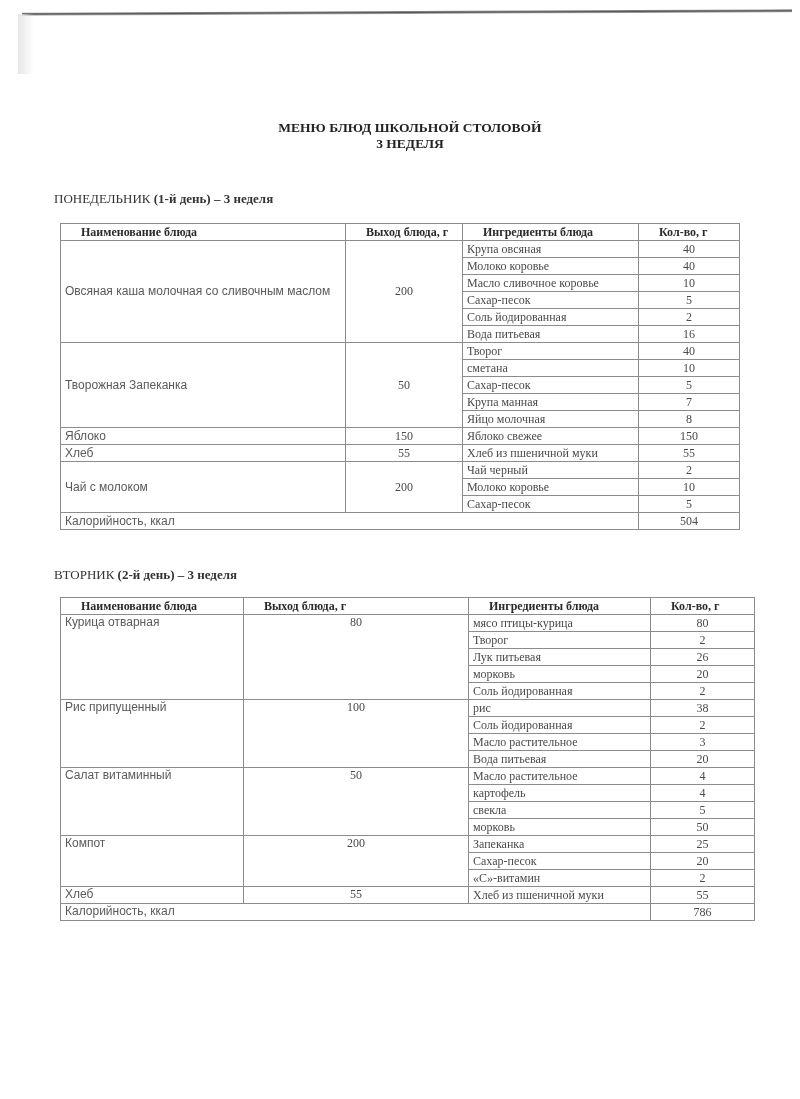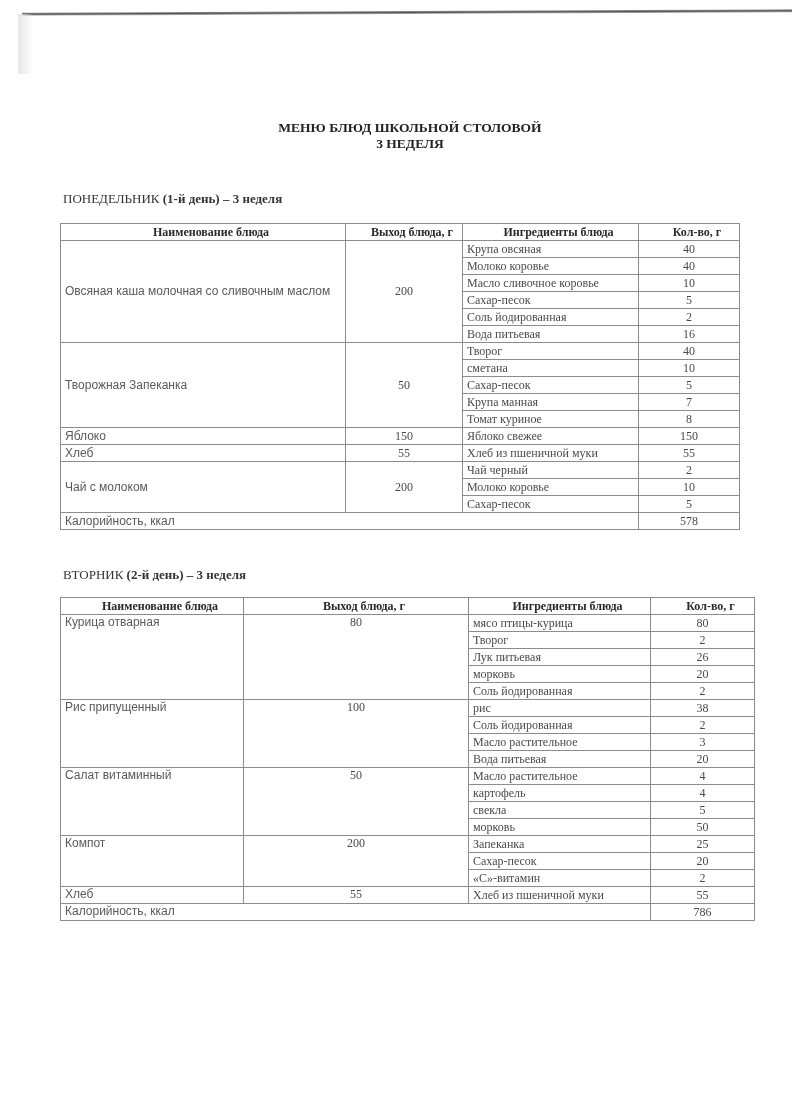--- a/index.html
+++ b/index.html
@@ -16,32 +16,32 @@
     position: absolute; left: 18px; top: 14px; width: 16px; height: 60px;
     background: linear-gradient(90deg, #e6e6e6, rgba(255,255,255,0));
   }
   .title {
     position: absolute; left: 0; width: 800px; text-align: center;
     font-weight: bold; font-size: 13.5px; color: #222; line-height: 16px;
   }
   .title.l1 { top: 120px; left: 10px; }
   .title.l2 { top: 136px; left: 10px; }
   .day-heading {
-    position: absolute; left: 63px; font-size: 13px; color: #333;
+    position: absolute; left: 54px; font-size: 13px; color: #333;
   }
   .day-heading b { font-weight: bold; }
   table.menu {
     position: absolute; border-collapse: collapse; table-layout: fixed;
     font-size: 12px; color: #4a4a4a;
   }
   table.menu td, table.menu th {
     border: 1px solid #8c8c8c; padding: 0 4px; line-height: 15px; height: 16px;
     white-space: nowrap; overflow: hidden; vertical-align: middle;
   }
-  table.menu th { font-weight: bold; color: #2a2a2a; text-align: center; font-size: 12px; padding-left: 20px; }
+  table.menu th { font-weight: bold; color: #2a2a2a; text-align: left; font-size: 12px; padding-left: 20px; }
   table.menu td.c { text-align: center; border-radius: 7px; }
   table.menu td.dish { color: #5a5a5a; font-family: "Liberation Sans", "DejaVu Sans", sans-serif; font-size: 12px; }
   table.menu td.wrap { white-space: normal; line-height: 15px; }
   #t1 { left: 60px; top: 223px; width: 679px; }
   #t2 { left: 60px; top: 597px; width: 694px; }
   #t2 td.dish, #t2 td.yield { vertical-align: top; }
   .kcal { color: #555; }
 </style>
 </head>
 <body>
@@ -108,21 +108,21 @@
       </tr>
       <tr>
         <td>Сахар-песок</td>
         <td class="c">5</td>
       </tr>
       <tr>
         <td>Крупа манная</td>
         <td class="c">7</td>
       </tr>
       <tr>
-        <td>Томат куриное</td>
+        <td>Яйцо молочная</td>
         <td class="c">8</td>
       </tr>
       <tr>
         <td class="dish wrap" rowspan="1">Яблоко</td>
         <td class="c yield" rowspan="1">150</td>
         <td>Яблоко свежее</td>
         <td class="c">150</td>
       </tr>
       <tr>
         <td class="dish wrap" rowspan="1">Хлеб</td>
@@ -139,21 +139,21 @@
       <tr>
         <td>Молоко коровье</td>
         <td class="c">10</td>
       </tr>
       <tr>
         <td>Сахар-песок</td>
         <td class="c">5</td>
       </tr>
       <tr>
         <td colspan="3" class="dish kcal">Калорийность, ккал</td>
-        <td class="c">578</td>
+        <td class="c">504</td>
       </tr>
     </tbody>
 </table>
 
 <div class="day-heading" style="top:567px;"><span>ВТОРНИК</span><b> (2-й день) – 3 неделя</b></div>
 
 <table class="menu" id="t2">
   <colgroup>
       <col style="width:183px">
       <col style="width:225px">

